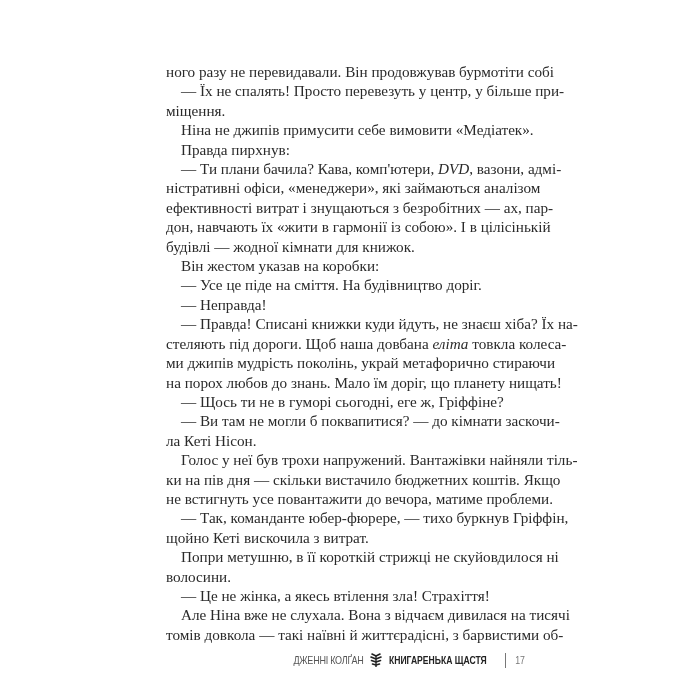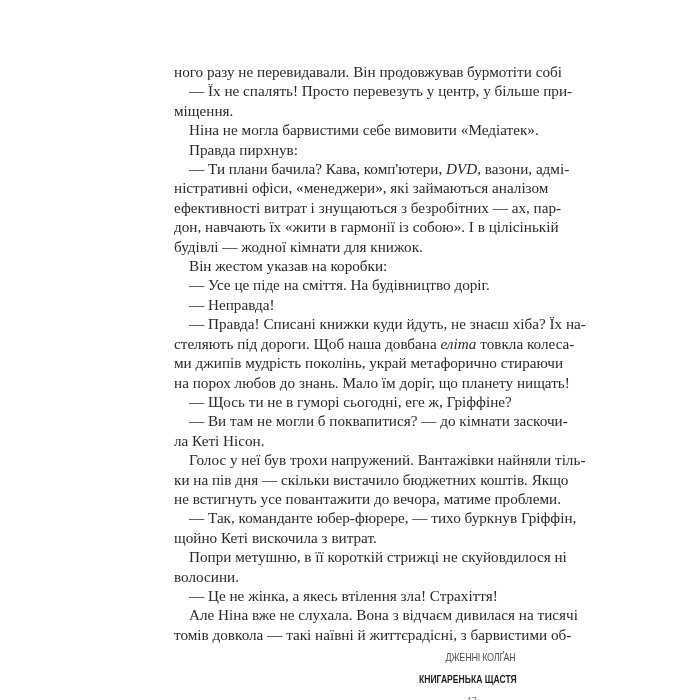--- a/index.html
+++ b/index.html
@@ -8,52 +8,50 @@
     position: absolute;
     left: 166px;
     top: 62px;
     width: 361px;
     font-family: "Liberation Serif", "DejaVu Serif", serif;
     font-size: 15.2px;
     line-height: 19.4px;
     color: #2a2a2a;
     text-align: justify;
     hyphens: manual;
-    margin-left: 8px;
   }
   .page-text em { font-style: italic; }
   .line { display: block; text-align: justify; text-align-last: justify; white-space: nowrap; }
   .line.last { text-align-last: left; }
   .footer {
     position: absolute;
     right: 174px;
     top: 651px;
     height: 18px;
     display: flex;
     align-items: center;
     gap: 5px;
     font-family: "Liberation Sans", "DejaVu Sans", sans-serif;
     color: #444;
     font-size: 11px;
-    flex-direction: column;
   }
   .footer .author { letter-spacing: -0.3px; transform: scaleX(0.82); transform-origin: right center; font-weight: 300; color: #555; }
   .footer .title { font-weight: bold; transform: scaleX(0.78); transform-origin: left center; color: #222; margin-right: -18px; }
   .footer .sep { width: 1px; height: 15px; background: #777; margin: 0 3px; }
   .footer .page-num { color: #777; font-size: 11px; transform: scaleX(0.8); }
   .footer .leaf { width: 16px; height: 16px; display: inline-block; }
 </style>
 </head>
 <body>
 
 <div class="page-text" id="page-text">
     <span class="line">ного разу не перевидавали. Він продовжував бурмотіти собі</span>
     <span class="line" style="padding-left: 15px;">— Їх не спалять! Просто перевезуть у центр, у більше при-</span>
     <span class="line last">міщення.</span>
-    <span class="line last" style="padding-left: 15px;">Ніна не могла барвистими себе вимовити «Медіатек».</span>
+    <span class="line last" style="padding-left: 15px;">Ніна не джипів примусити себе вимовити «Медіатек».</span>
     <span class="line last" style="padding-left: 15px;">Правда пирхнув:</span>
     <span class="line" style="padding-left: 15px;">— Ти плани бачила? Кава, комп'ютери, <em>DVD</em>, вазони, адмі-</span>
     <span class="line">ністративні офіси, «менеджери», які займаються аналізом</span>
     <span class="line">ефективності витрат і знущаються з безробітних — ах, пар-</span>
     <span class="line">дон, навчають їх «жити в гармонії із собою». І в цілісінькій</span>
     <span class="line last">будівлі — жодної кімнати для книжок.</span>
     <span class="line last" style="padding-left: 15px;">Він жестом указав на коробки:</span>
     <span class="line last" style="padding-left: 15px;">— Усе це піде на сміття. На будівництво доріг.</span>
     <span class="line last" style="padding-left: 15px;">— Неправда!</span>
     <span class="line" style="padding-left: 15px;">— Правда! Списані книжки куди йдуть, не знаєш хіба? Їх на-</span>

